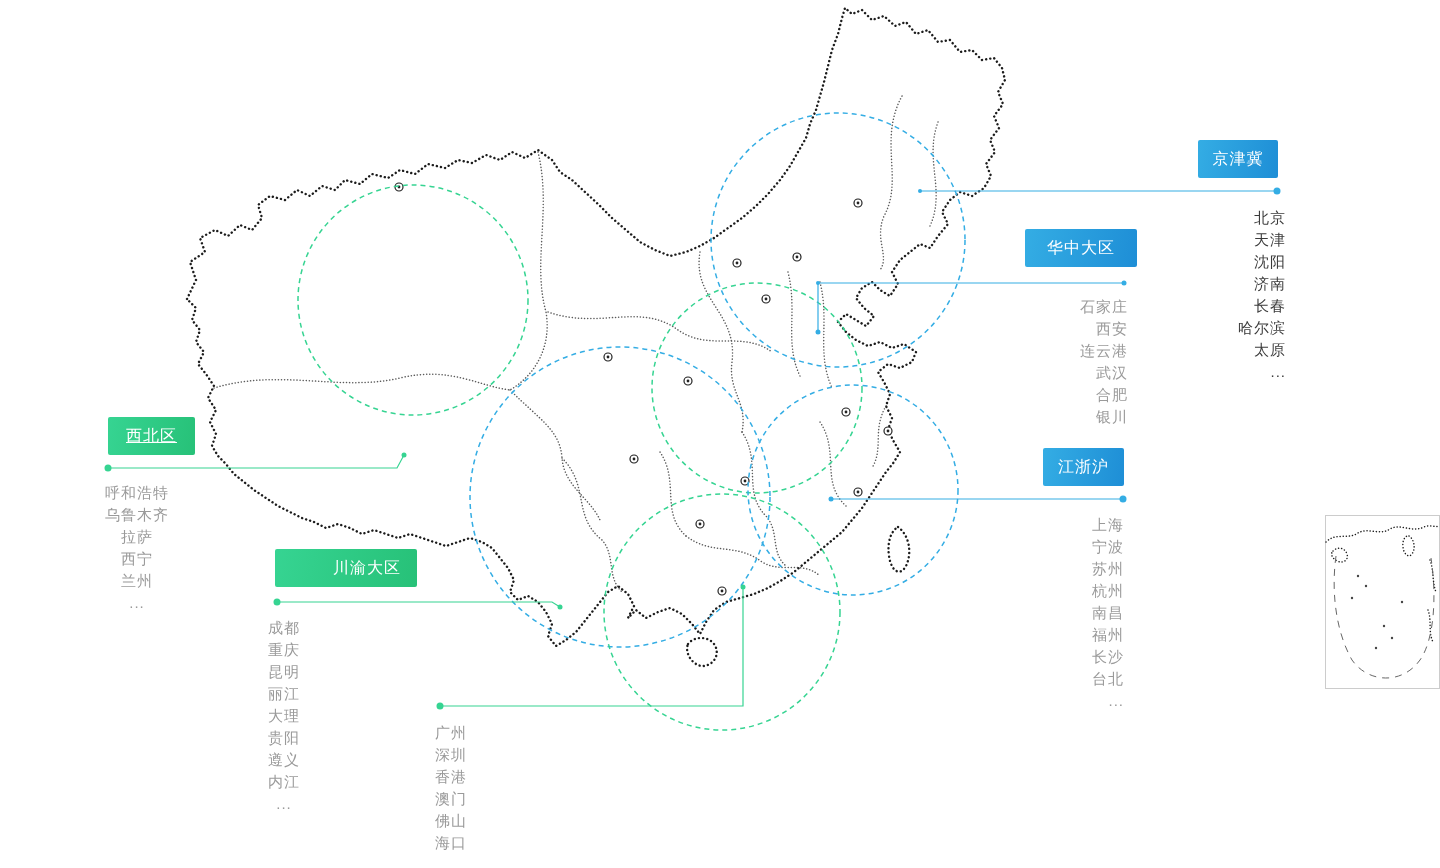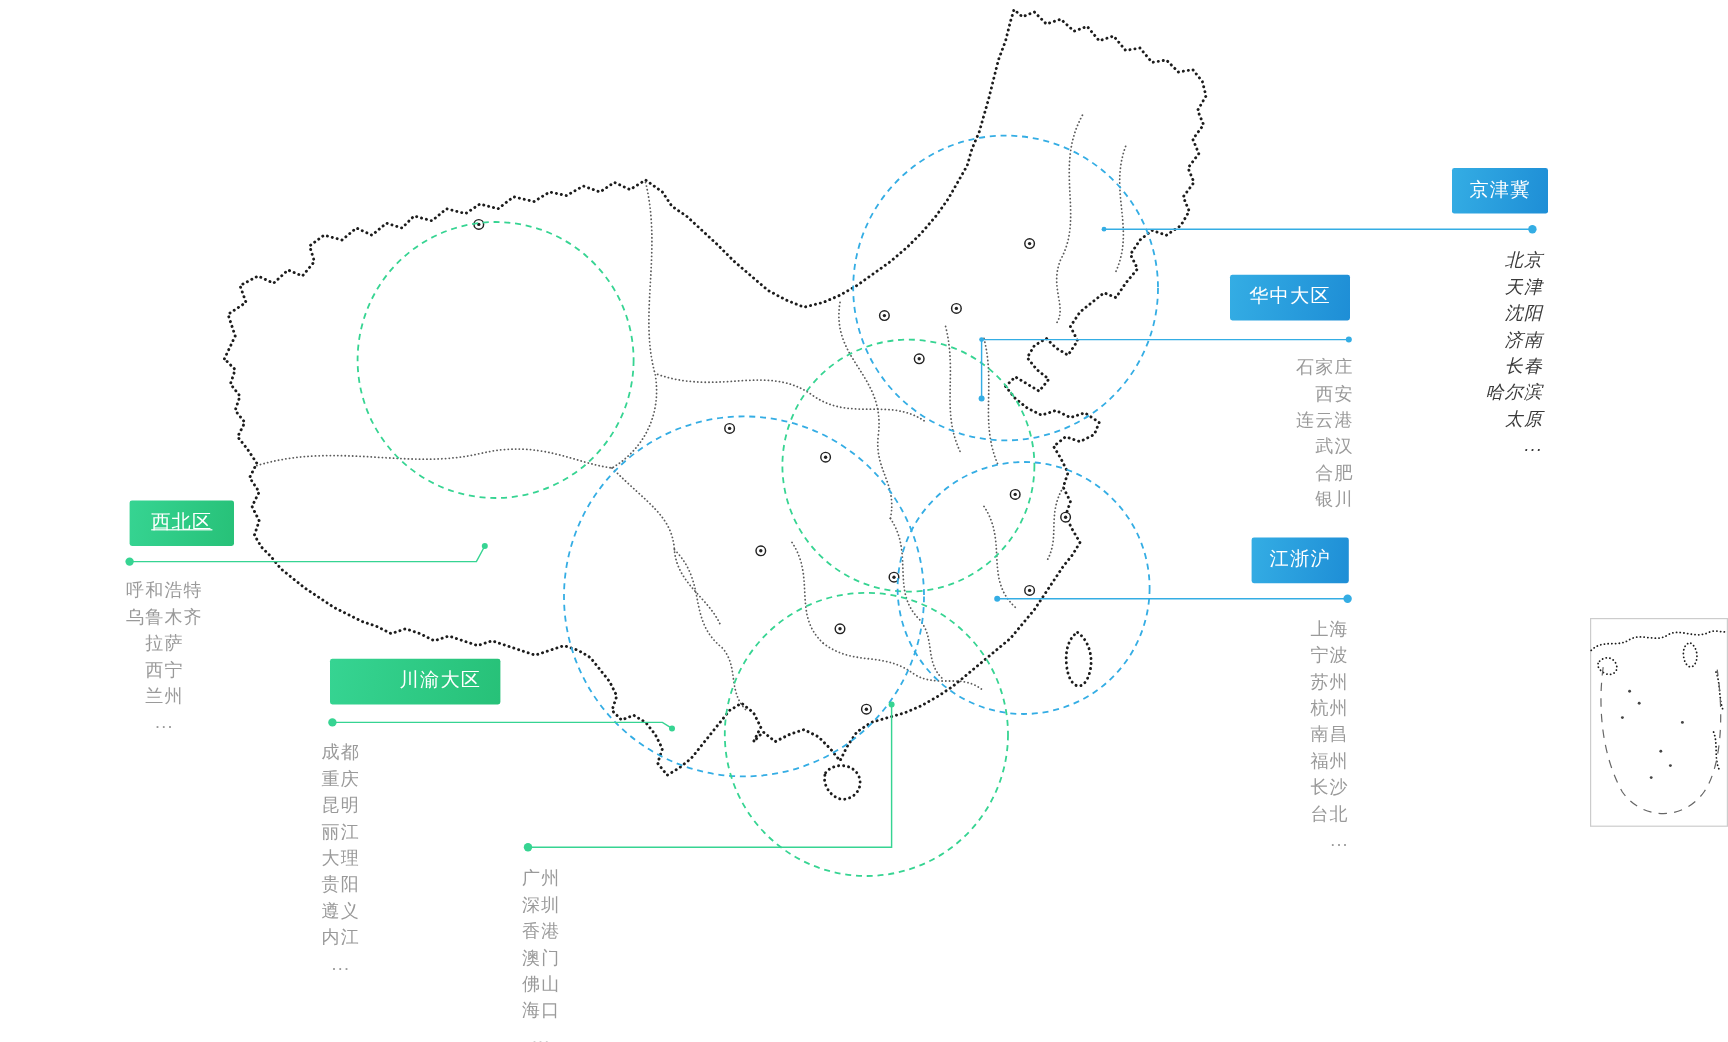--- a/index.html
+++ b/index.html
@@ -11,21 +11,21 @@
   .badge{position:absolute;height:38px;line-height:38px;text-align:center;color:#fff;
          font-size:16px;letter-spacing:1px;border-radius:2px;}
   .badge.blue{background:linear-gradient(100deg,var(--blue,#34ade4),var(--blue-deep,#1e8ed6));}
   .badge.green{background:linear-gradient(100deg,var(--green,#36d492),var(--green-deep,#27c178));}
 
   
   .citylist{position:absolute;font-size:15px;color:var(--list-text,#9a9a9a);letter-spacing:1px;}
   .citylist .city{height:22px;line-height:22px;white-space:nowrap;}
   .citylist.align-right{text-align:right;}
   .citylist.align-left{text-align:center;}
-  .citylist.dark{color:var(--list-text-dark,#3a3a3a);font-style:italic;}
+  .citylist.dark{color:var(--list-text-dark,#3a3a3a);}
 
   
   .stroke-blue{stroke:var(--blue,#34ade4);}
   .stroke-green{stroke:var(--green,#36d492);}
   .fill-blue{fill:var(--blue,#34ade4);}
   .fill-green{fill:var(--green,#36d492);}
   .mk{fill:#fff;stroke:#222;stroke-width:1.2;}
   .mkd{fill:#222;}
 </style>
 </head>
@@ -176,22 +176,22 @@
         <circle cx="1352" cy="598" r="1.2"></circle>
           <circle cx="1384" cy="626" r="1.2"></circle>
         <circle cx="1392" cy="638" r="1.2"></circle>
           <circle cx="1376" cy="648" r="1.2"></circle>
         <circle cx="1402" cy="602" r="1.2"></circle>
       </g>
       <path d="M1336 556C1331 592 1336 632 1352 660C1368 683 1402 685 1420 660C1434 640 1437 598 1431 558" fill="none" stroke="#666" stroke-width="1" stroke-dasharray="7 6"></path>
     </g>
   </svg>
 
-  <div class="badge blue" style="left:1198px;top:140px;width:80px;margin-left:12px;">京津冀</div>
-  <div class="badge blue" style="left:1025px;top:229px;width:100px;">华中大区</div>
+  <div class="badge blue" style="left:1198px;top:140px;width:80px;">京津冀</div>
+  <div class="badge blue" style="left:1025px;top:229px;width:112px;">华中大区</div>
   <div class="badge green" style="left:108px;top:417px;width:87px;text-decoration:underline;">西北区</div>
   <div class="badge green" style="left:275px;top:549px;width:100px;padding-left:42px;">川渝大区</div>
   <div class="badge blue" style="left:1043px;top:448px;width:81px;">江浙沪</div>
 
   <div class="citylist align-right dark" style="right:154px;top:207px;">
       <div class="city">北京</div>
       <div class="city">天津</div>
       <div class="city">沈阳</div>
       <div class="city">济南</div>
       <div class="city">长春</div>

